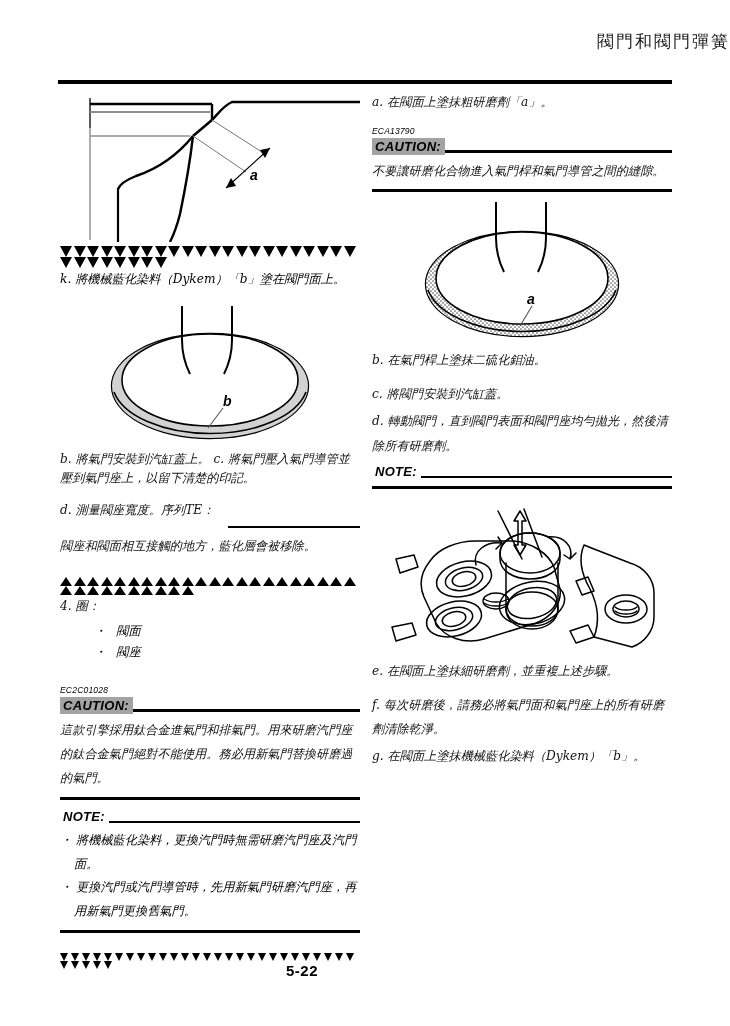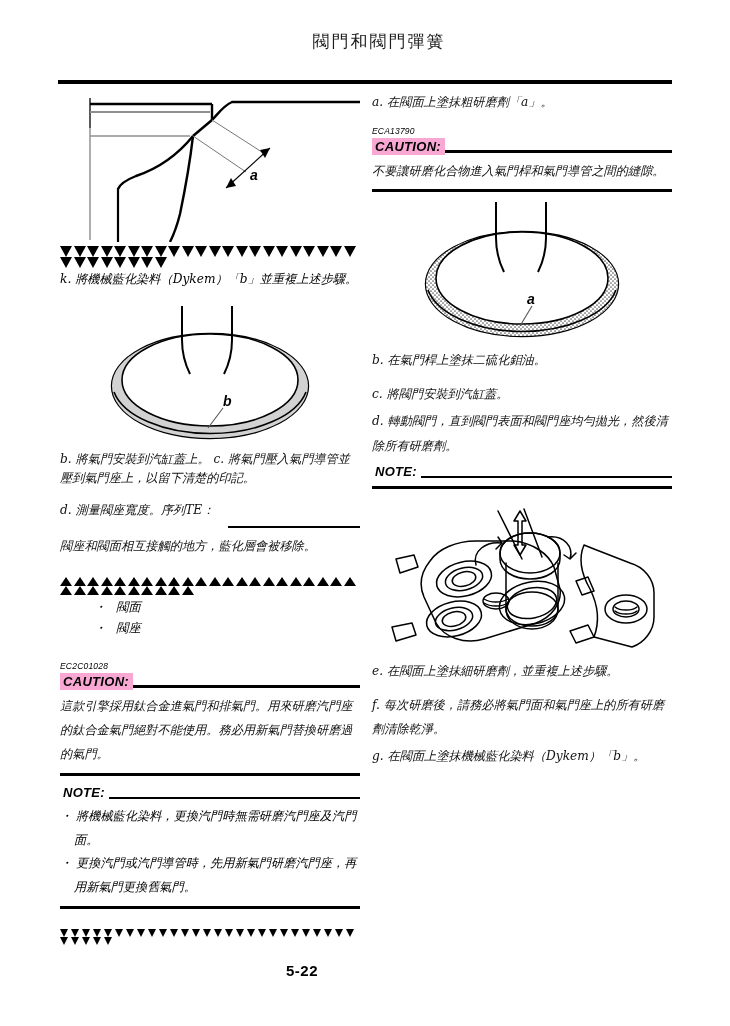--- a/index.html
+++ b/index.html
@@ -23,21 +23,21 @@
     width: 730px;
     height: 1026px;
   }
 
   
   .page-header {
     position: absolute;
     left: 0;
     top: 30px;
     width: 730px;
-    text-align: center;
+    text-align: right;
   }
   .header-title {
     font-family: "DejaVu Serif", "Liberation Serif", serif;
     font-size: 17px;
     letter-spacing: 2px;
     color: #1a1a1a;
     display: inline-block;
     margin-left: 28px;
   }
   .header-rule {
@@ -102,21 +102,21 @@
     align-items: center;
   }
   .callout-label {
     font-family: "Liberation Sans", sans-serif;
     font-weight: bold;
     font-size: 13px;
     letter-spacing: 0.3px;
     padding: 1px 4px 1px 3px;
     white-space: nowrap;
   }
-  .callout-label.shaded { background: #f9a8d4; }
+  .callout-label.shaded { background: #a3a3a3; }
   .callout-rule {
     flex: 1 1 auto;
     height: 3px;
     background: #000;
     align-self: flex-end;
     margin-bottom: 2px;
   }
   .callout-rule.thin { height: 2px; }
   .rule-full {
     width: 300px;
@@ -237,21 +237,21 @@
       <div class="tri-band tri-down">
         <span class="tri"></span><span class="tri"></span><span class="tri"></span><span class="tri"></span>
         <span class="tri"></span><span class="tri"></span><span class="tri"></span><span class="tri"></span>
         <span class="tri"></span><span class="tri"></span><span class="tri"></span><span class="tri"></span>
         <span class="tri"></span><span class="tri"></span><span class="tri"></span><span class="tri"></span>
         <span class="tri"></span><span class="tri"></span><span class="tri"></span><span class="tri"></span>
         <span class="tri"></span><span class="tri"></span><span class="tri"></span><span class="tri"></span>
         <span class="tri"></span><span class="tri"></span><span class="tri"></span><span class="tri"></span>
         <span class="tri"></span><span class="tri"></span>
       </div>
-      <div class="tri-inline-text">k. 將機械藍化染料（Dykem）「b」並重複上述步驟。</div>
+      <div class="tri-inline-text">k. 將機械藍化染料（Dykem）「b」塗在閥門面上。</div>
     </div>
 
     <div class="figure" style="margin-top:12px;">
       <svg width="300" height="150" viewBox="0 0 300 150">
 
         <ellipse cx="150" cy="86" rx="98" ry="52" fill="#ffffff" stroke="#000" stroke-width="2.4"></ellipse>
 
         <path d="M52,86 a98,52 0 0 0 196,0 a98,52 0 0 0 -196,0 Z
                  M62,80 a88,46 0 0 1 176,0 a88,46 0 0 1 -176,0 Z" fill="#d2d2d2" fill-rule="evenodd" stroke="none"></path>
         <ellipse cx="150" cy="80" rx="88" ry="46" fill="#ffffff" stroke="#000" stroke-width="1.6"></ellipse>
@@ -276,20 +276,21 @@
       <span class="tri"></span><span class="tri"></span><span class="tri"></span><span class="tri"></span>
       <span class="tri"></span><span class="tri"></span><span class="tri"></span><span class="tri"></span>
       <span class="tri"></span><span class="tri"></span><span class="tri"></span><span class="tri"></span>
       <span class="tri"></span><span class="tri"></span><span class="tri"></span><span class="tri"></span>
       <span class="tri"></span><span class="tri"></span><span class="tri"></span><span class="tri"></span>
       <span class="tri"></span><span class="tri"></span><span class="tri"></span><span class="tri"></span>
       <span class="tri"></span><span class="tri"></span><span class="tri"></span><span class="tri"></span>
       <span class="tri"></span><span class="tri"></span><span class="tri"></span><span class="tri"></span>
     </div>
 
+    <div class="para tight">4. 圈：</div>
     <div class="bullet-row">
       <span class="dot">・</span><span>閥面</span>
     </div>
     <div class="bullet-row">
       <span class="dot">・</span><span>閥座</span>
     </div>
 
     <div class="callout">
       <div class="callout-code">EC2C01028</div>
       <div class="callout-head">

